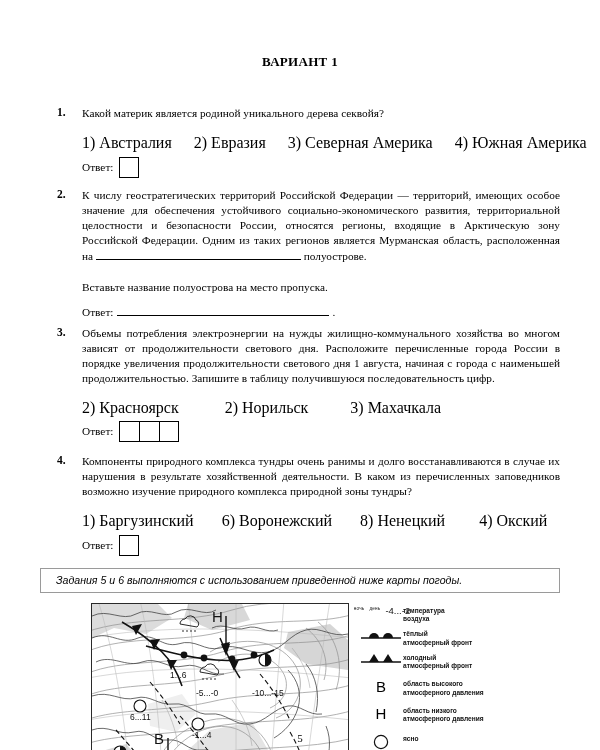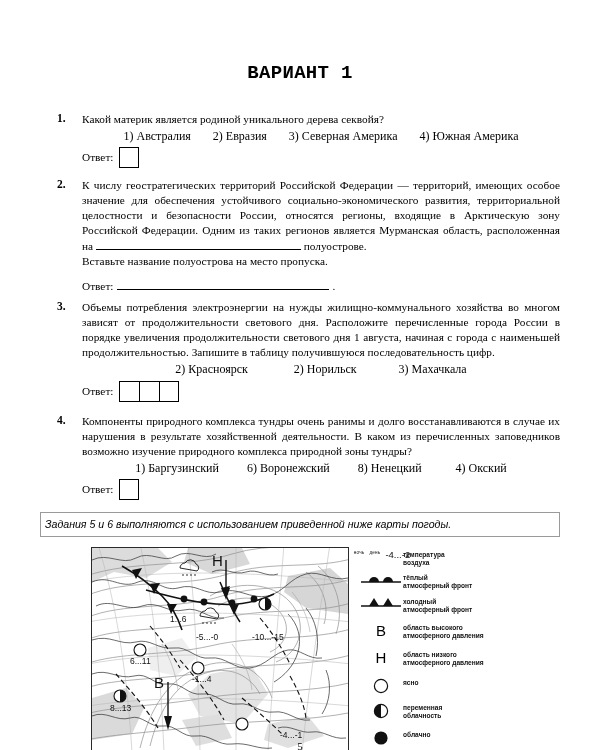--- a/index.html
+++ b/index.html
@@ -17,25 +17,25 @@
   }
   .page {
     position: relative;
     width: 600px;
     height: 750px;
     padding: 0;
     box-sizing: border-box;
   }
   .variant-title {
     text-align: center;
-    font-family: Liberation Mono, monospace;
+    font-family: Liberation Serif, serif;
     font-weight: bold;
-    font-size: 19px;
+    font-size: 13px;
     letter-spacing: 0.3px;
-    margin: 16px;
+    margin: 8px;
     padding-top: 46px;
   }
 
   
   .q {
     position: relative;
     margin: 0 40px 0 40px;
     padding-left: 42px;
     box-sizing: border-box;
   }
@@ -47,28 +47,27 @@
     font-size: 11.5px;
     font-family: "Liberation Serif", serif;
   }
   .q-text {
     font-size: 11.3px;
     line-height: 1.33;
     text-align: justify;
     text-justify: inter-word;
     margin: 0;
   }
-  .q-text.nojust { text-align: left; }
+  .q-text.nojust { text-align: left; margin-top: 16px; }
 
   .options {
-    font-size: 12px;
+    font-size: 16px;
     line-height: 1.35;
-    margin-top: 1px;
+    margin-top: 11px;
     white-space: nowrap;
-    text-align: center;
   }
   .opt { display: inline-block; }
   .opt-gap-sm { display: inline-block; width: 22px; }
   .opt-gap-md { display: inline-block; width: 30px; }
 
   .answer-row {
     display: flex;
     align-items: flex-start;
     margin-top: 3px;
     font-size: 11.3px;
@@ -106,21 +105,21 @@
     width: 212px;
     border-bottom: 1px solid #000;
     height: 11px;
     margin: 0 3px 0 4px;
   }
 
   
   .instruction-box {
     margin: 12px 40px 0 40px;
     border: 1px solid #9a9a9a;
-    padding: 5px 9px 6px 4px;
+    padding: 5px 9px 6px 15px;
     font-family: "Liberation Sans", sans-serif;
     font-style: italic;
     font-size: 10.6px;
     box-sizing: border-box;
   }
 
   
   .map-wrap {
     margin: 10px 0 0 0;
     display: flex;

